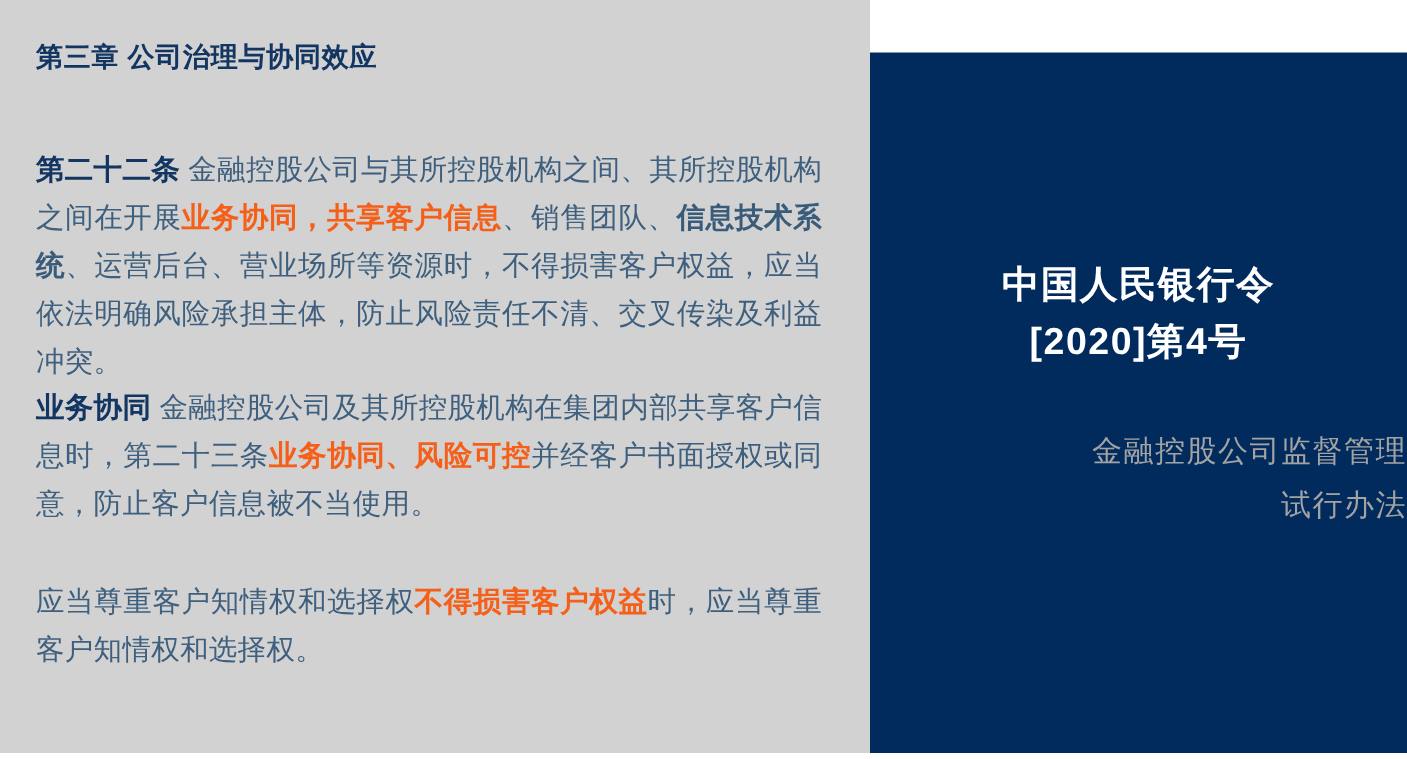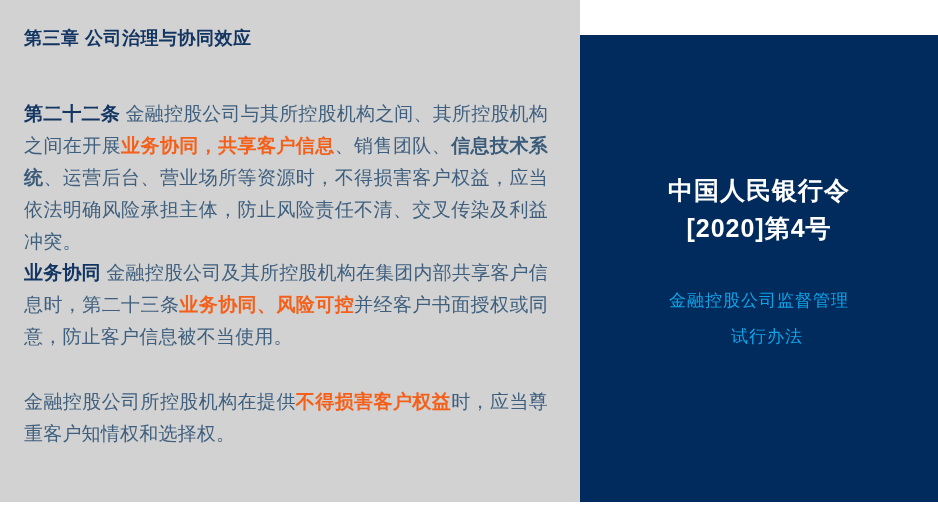--- a/index.html
+++ b/index.html
@@ -95,23 +95,23 @@
   }
   .doc-title .line2 {
     display: block;
   }
 
   .doc-subtitle {
     position: absolute;
     left: 0;
     top: 248px;
     width: 358px;
-    text-align: center;
-    color: #0ea5e9;
-    font-size: 17px;
+    text-align: right;
+    color: #a3a3a3;
+    font-size: 20px;
     font-weight: normal;
     line-height: 36px;
     letter-spacing: 1px;
   }
   .doc-subtitle .line2 {
     display: block;
     padding-left: 16px;
   }
 
   .bottom-strip {
@@ -134,21 +134,21 @@
 
     <div class="body-block block-p1">
       <span class="art-label">第二十二条</span><span> 金融控股公司与其所控股机构之间、其所控股机构之间在开展</span><span class="hl-orange">业务协同，共享客户信息</span><span>、销售团队、</span><span class="semi-bold">信息技术系统</span><span>、运营后台、营业场所等资源时，不得损害客户权益，应当依法明确风险承担主体，防止风险责任不清、交叉传染及利益冲突。</span>
     </div>
 
     <div class="body-block block-p2">
       <span class="art-label">业务协同</span><span> 金融控股公司及其所控股机构在集团内部共享客户信息时，第二十三条</span><span class="hl-orange">业务协同、风险可控</span><span>并经客户书面授权或同意，防止客户信息被不当使用。</span>
     </div>
 
     <div class="body-block block-p3">
-      <span>金融控股公司所控股机构在提供</span><span class="hl-orange">不得损害客户权益</span><span>时，应当尊重客户知情权和选择权。</span>
+      <span>应当尊重客户知情权和选择权</span><span class="hl-orange">不得损害客户权益</span><span>时，应当尊重客户知情权和选择权。</span>
     </div>
 
   </div>
 
   <div class="right-panel">
 
     <div class="doc-title">
       <span>中国人民银行令</span>
       <span class="line2">[2020]第4号</span>
     </div>

